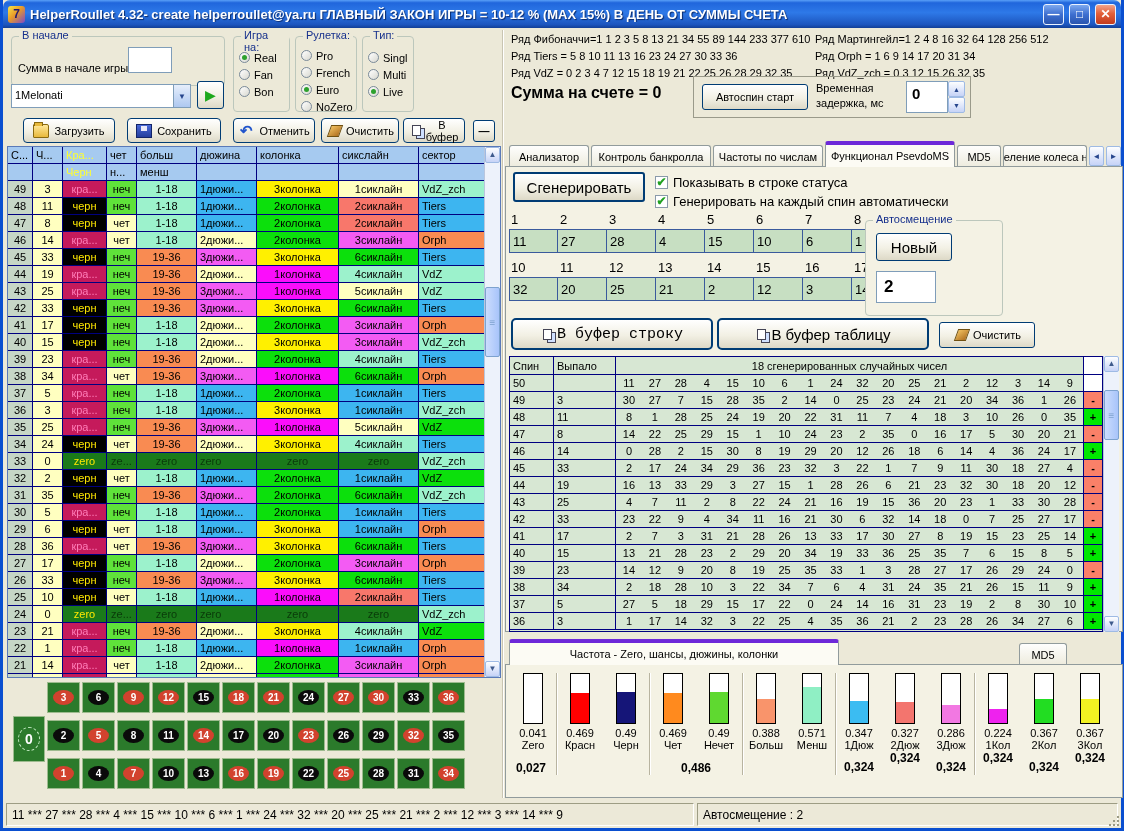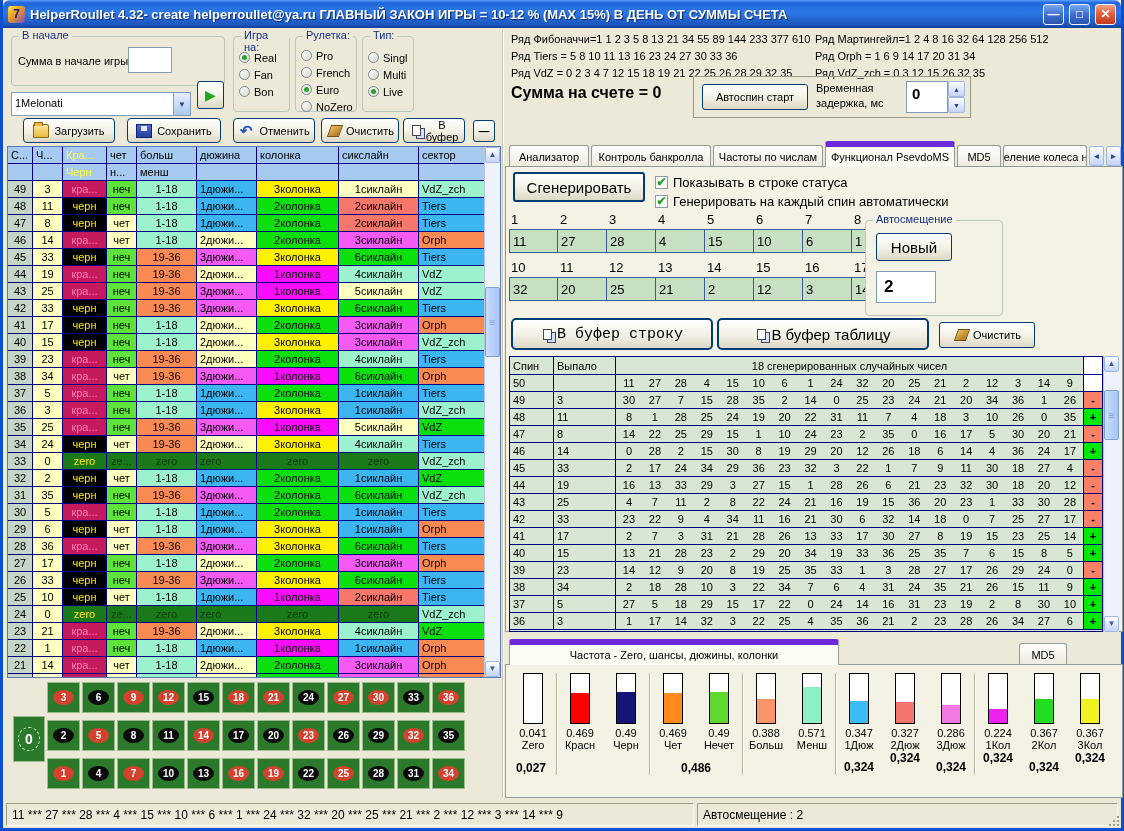--- a/index.html
+++ b/index.html
@@ -91,21 +91,21 @@
     padding:3px 0 0 5px;}
   .spinner .sarrows{display:flex;flex-direction:column;width:17px;}
   .spinner .sarrows div{flex:1;border:1px solid #9EBAE4;border-radius:2px;
     background:linear-gradient(180deg,#FDFEFF,#C6D3F7);font-size:7px;color:#26458C;
     display:flex;align-items:center;justify-content:center;}
   
   .tab{position:absolute;height:22px;top:0;border:1px solid #919B9C;border-bottom:none;
     border-radius:3px 3px 0 0;background:linear-gradient(180deg,#FEFEFD,#EDEBDD);
     font-size:11px;display:flex;align-items:center;justify-content:center;
     overflow:hidden;white-space:nowrap;padding:0 4px;}
-  .tab.active{background:#FCFBF4;height:26px;top:-4px;border-top:6px solid #6d28d9;z-index:3;}
+  .tab.active{background:#FCFBF4;height:26px;top:-4px;border-top:4px solid #6d28d9;z-index:3;}
   .tabstrip{position:absolute;height:22px;}
   .tabpanel{position:absolute;border:1px solid #919B9C;background:#F4F2E4;}
   .tsarrow{position:absolute;width:15px;height:20px;top:1px;border:1px solid #9EBAE4;border-radius:2px;
     background:linear-gradient(180deg,#FDFEFF,#C6D3F7);color:#26458C;font-size:8px;
     display:flex;align-items:center;justify-content:center;}
   
   .gidx{position:absolute;display:flex;font-size:13px;color:#000;}
   .gidx span{width:49px;}
   .gcells{position:absolute;display:flex;}
   .gcells span{width:49px;height:24px;background:#C7DFC2;border:1px solid #3A5A9C;border-left:none;
@@ -164,25 +164,25 @@
   <div class="titlebar">
     <span class="appicon">7</span>
     <span class="apptitle">HelperRoullet 4.32- create helperroullet@ya.ru ГЛАВНЫЙ ЗАКОН ИГРЫ = 10-12 % (МАХ 15%) В ДЕНЬ ОТ СУММЫ СЧЕТА</span>
     <span class="tbtn">—</span>
     <span class="tbtn">□</span>
     <span class="tbtn close">✕</span>
   </div>
 
   <div class="groupbox" style="left:8px;top:36px;width:214px;height:50px;">
     <span class="gb-label">В начале</span>
-    <span class="leftlabel" style="position:absolute;left:6px;top:18px;">Сумма в начале игры</span>
+    <span class="leftlabel" style="position:absolute;left:6px;top:25px;">Сумма в начале игры</span>
     <input class="field" style="position: absolute; left: 116px; top: 10px; width: 44px; height: 26px;" value="">
   </div>
 
-  <div class="combo" style="left:8px;top:84px;width:180px;height:24px;margin-top:8px;">
+  <div class="combo" style="left:8px;top:84px;width:180px;height:24px;">
     <span class="val">1Melonati</span>
     <span class="arrow">▼</span>
   </div>
   <button class="xpbtn" style="position:absolute;left:194px;top:81px;width:27px;height:28px;">
     <span style="color:#1DA81D;font-size:14px;">▶</span>
   </button>
 
   <div class="groupbox" style="left:230px;top:36px;width:57px;height:76px;">
     <span class="gb-label">Игра на:</span>
     <div id="game-options" style="position:absolute;left:5px;top:12px;text-align:center;">

